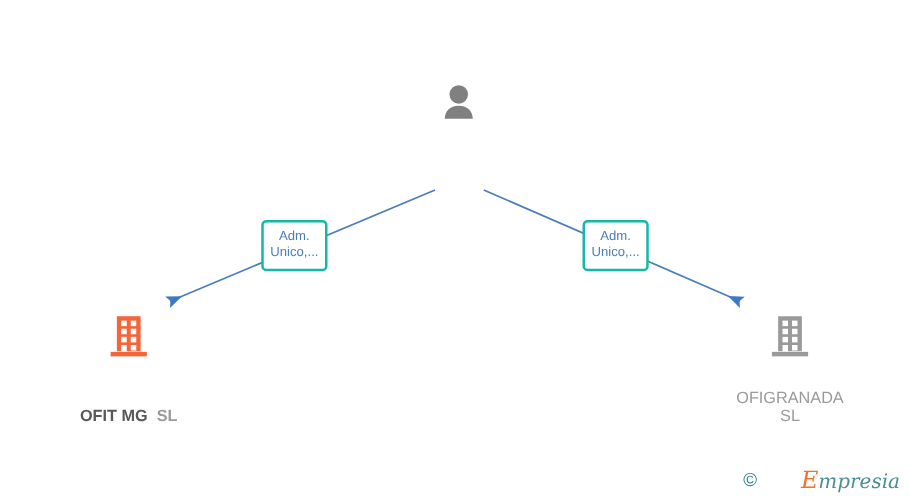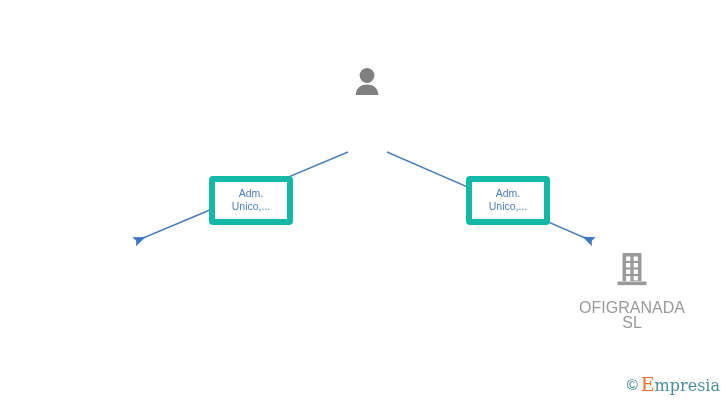--- a/index.html
+++ b/index.html
@@ -47,24 +47,24 @@
     height: 34px;
     display: flex;
     align-items: flex-end;
     justify-content: center;
   }
 
   
   .edge-label {
     position: absolute;
     z-index: 4;
-    width: 84px;
+    width: 53px;
     padding: 5px 1px 6px;
     background: #ffffff;
-    border: 6px solid #14b8a6;
+    border: 2px solid #14b8a6;
     border-radius: 4px;
     text-align: center;
     font-size: 10.5px;
     line-height: 13px;
     color: #4a7ebb;
     white-space: pre-line;
     box-sizing: border-box;
   }
   #label-left  { left: 209px; top: 176px; }
   #label-right { left: 466px; top: 176px; }
@@ -79,22 +79,22 @@
   #company-left  { left: 33px;  top: 250px; }
   #company-right { left: 562px; top: 250px; }
 
   .company-glyph {
     height: 36px;
     display: flex;
     align-items: flex-end;
     justify-content: center;
   }
   .company-label {
-    margin-top: 14px;
-    font-size: 16px;
+    margin-top: 24px;
+    font-size: 13px;
     line-height: 15px;
     white-space: pre-line;
   }
   .company-label.primary {
     font-weight: bold;
     color: #58585a;
   }
   .company-label.primary .suffix {
     font-weight: bold;
     color: #9a9a9a;
@@ -114,23 +114,25 @@
     gap: 3px;
     user-select: none;
   }
   #watermark .copy {
     font-size: 15px;
     color: #2c7f8c;
     line-height: 1;
   }
   #watermark .brand {
     font-family: "DejaVu Serif", serif;
+    font-style: italic;
     font-size: 16px;
     line-height: 1;
     color: #4a8f97;
+    margin-left: 32px;
   }
   #watermark .brand .cap {
     color: #f0722c;
     font-size: 19px;
   }
 </style>
 </head>
 <body>
 
 <div id="canvas">
@@ -158,20 +160,39 @@
       </svg>
     </div>
   </div>
 
   <div class="edge-label" id="label-left">Adm.
 Unico,...</div>
 
   <div class="edge-label" id="label-right">Adm.
 Unico,...</div>
 
+  <div class="company-node" id="company-left">
+    <div class="company-glyph">
+      <svg width="30" height="34" viewBox="0 0 30 34" xmlns="http://www.w3.org/2000/svg">
+        <rect x="5.5" y="1" width="19" height="28" fill="#f4663a"></rect>
+        <rect x="0.5" y="29.5" width="29" height="3.6" fill="#f4663a"></rect>
+        <rect x="9" y="4.5" width="4.4" height="4.4" fill="#ffffff"></rect>
+        <rect x="16.6" y="4.5" width="4.4" height="4.4" fill="#ffffff"></rect>
+        <rect x="9" y="11" width="4.4" height="4.4" fill="#ffffff"></rect>
+        <rect x="16.6" y="11" width="4.4" height="4.4" fill="#ffffff"></rect>
+        <rect x="9" y="17.5" width="4.4" height="4.4" fill="#ffffff"></rect>
+        <rect x="16.6" y="17.5" width="4.4" height="4.4" fill="#ffffff"></rect>
+        <rect x="9" y="24" width="4.4" height="5.2" fill="#ffffff"></rect>
+        <rect x="16.6" y="24" width="4.4" height="4.4" fill="#ffffff"></rect>
+      </svg>
+    </div>
+    <div class="company-label primary">
+      <span>OFIT MG</span><span class="suffix">&nbsp; <span>SL</span></span>
+    </div>
+  </div>
 
   <div class="company-node" id="company-right">
     <div class="company-glyph">
       <svg width="30" height="34" viewBox="0 0 30 34" xmlns="http://www.w3.org/2000/svg">
         <rect x="5.5" y="1" width="19" height="28" fill="#9a9a9a"></rect>
         <rect x="0.5" y="29.5" width="29" height="3.6" fill="#9a9a9a"></rect>
         <rect x="9" y="4.5" width="4.4" height="4.4" fill="#ffffff"></rect>
         <rect x="16.6" y="4.5" width="4.4" height="4.4" fill="#ffffff"></rect>
         <rect x="9" y="11" width="4.4" height="4.4" fill="#ffffff"></rect>
         <rect x="16.6" y="11" width="4.4" height="4.4" fill="#ffffff"></rect>

